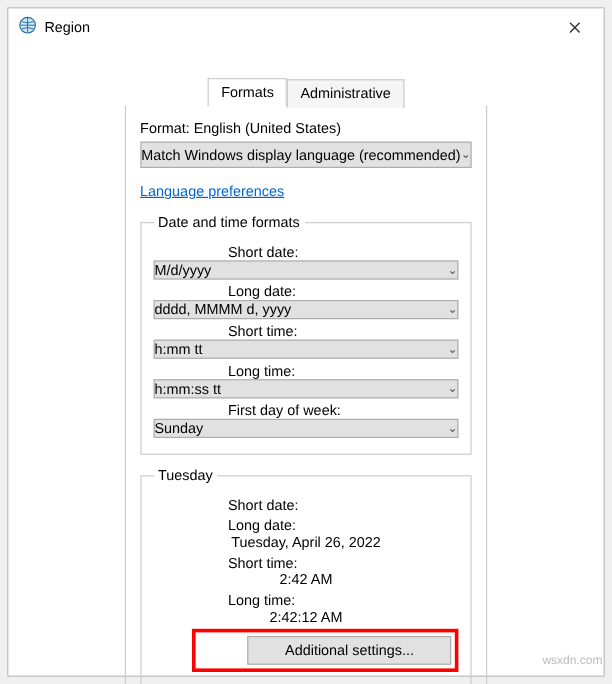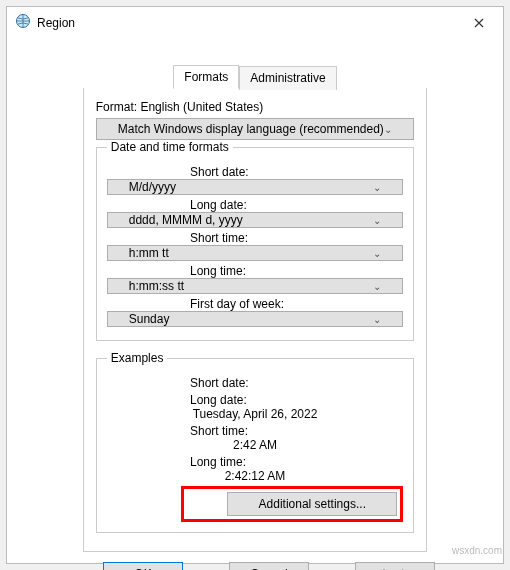--- a/index.html
+++ b/index.html
@@ -79,21 +79,21 @@
       margin-bottom: 4px;
     }
     .combo {
       width: 100%;
       height: 22px;
       border: 1px solid #adadad;
       background: #e1e1e1;
       display: flex;
       align-items: center;
       justify-content: space-between;
-      padding: 0 21px;
+      padding: 0 0;
       font-size: 12px;
       cursor: default;
     }
     .combo .chev { font-size: 10px; color:#555;}
     .link {
       color: #0066cc;
       text-decoration: underline;
       display: inline-block;
       margin: 12px 0 12px 0;
       cursor: default;
@@ -186,20 +186,21 @@
       <div class="tab">Administrative</div>
     </div>
 
     <div class="tabbody">
       <div class="fmt-label">Format: English (United States)</div>
       <div class="combo">
         <span>Match Windows display language (recommended)</span>
         <span class="chev">⌄</span>
       </div>
 
+      <a class="link">Language preferences</a>
 
       <fieldset>
         <legend>Date and time formats</legend>
 
         <div class="row">
           <div class="row-label">Short date:</div>
           <div class="combo">
             <span>M/d/yyyy</span>
             <span class="chev">⌄</span>
           </div>
@@ -228,21 +229,21 @@
         <div class="row">
           <div class="row-label">First day of week:</div>
           <div class="combo">
             <span>Sunday</span>
             <span class="chev">⌄</span>
           </div>
         </div>
       </fieldset>
 
       <fieldset>
-        <legend>Examples</legend>
+        <legend>Tuesday</legend>
         <div class="row">
           <div class="row-label">Short date:</div>
         </div>
         <div class="row">
           <div class="row-label">Long date:</div>
           <div class="row-value">Tuesday, April 26, 2022</div>
         </div>
         <div class="row">
           <div class="row-label">Short time:</div>
           <div class="row-value">2:42 AM</div>

